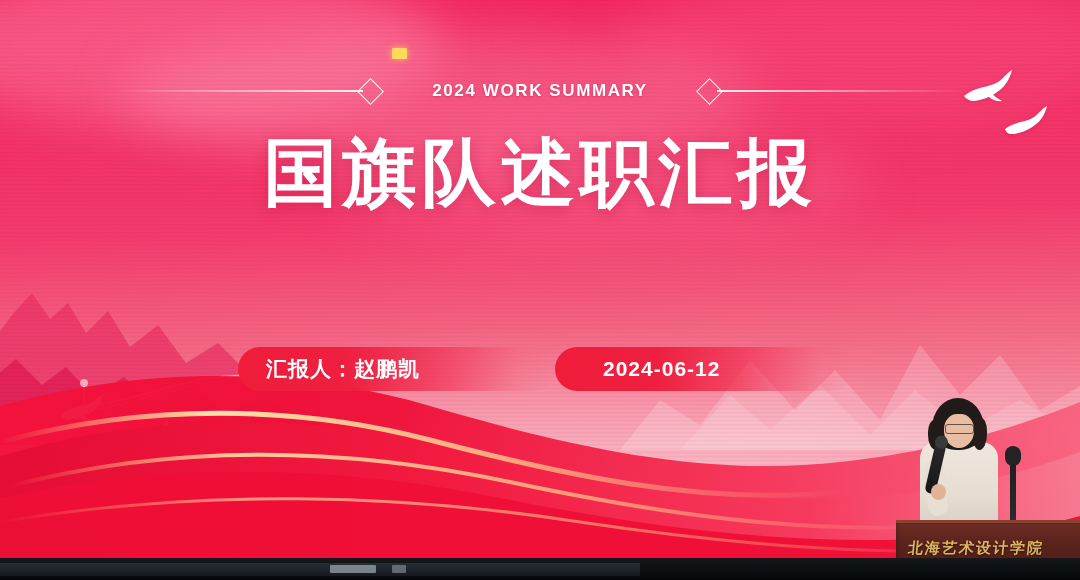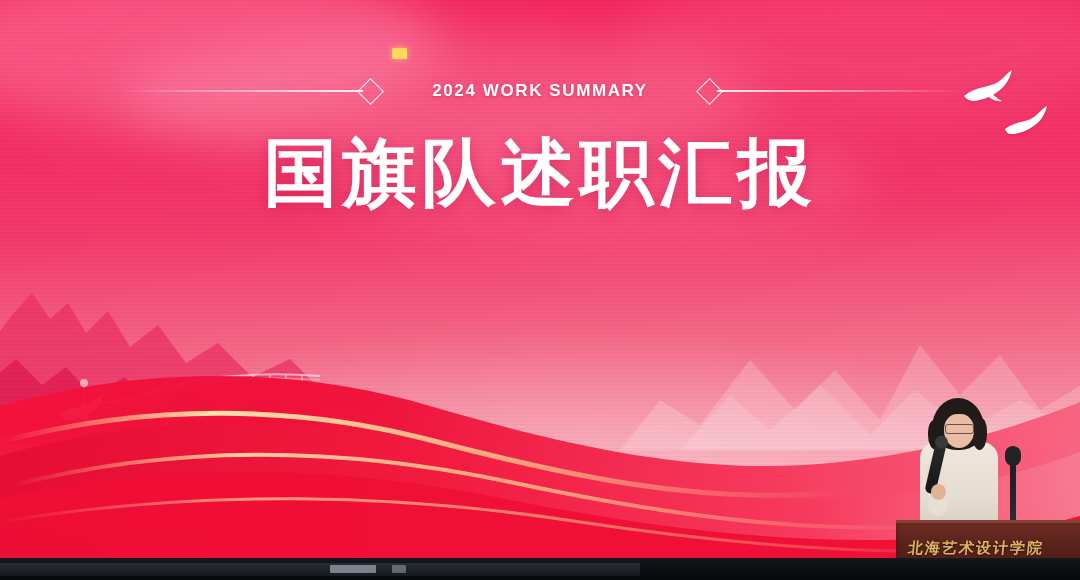--- a/index.html
+++ b/index.html
@@ -319,20 +319,30 @@
       <div class="eyebrow">2024 WORK SUMMARY</div>
       <div class="deco right">
         <span class="dia"></span>
         <span class="bar"></span>
       </div>
     </div>
     <div class="gold-chip"></div>
 
     <div class="title">国旗队述职汇报</div>
 
+    <div class="badges">
+      <div class="badge b1">
+        <span class="fill"></span>
+        <span class="txt">汇报人：赵鹏凯</span>
+      </div>
+      <div class="badge b2">
+        <span class="fill"></span>
+        <span class="txt">2024-06-12</span>
+      </div>
+    </div>
 
     <div class="vignette"></div>
   </div>
 
   <div class="stage-right">
     <div class="speaker">
       <div class="sp-body"></div>
       <div class="sp-hair"></div>
       <div class="sp-face"></div>
       <div class="sp-glasses"></div>

